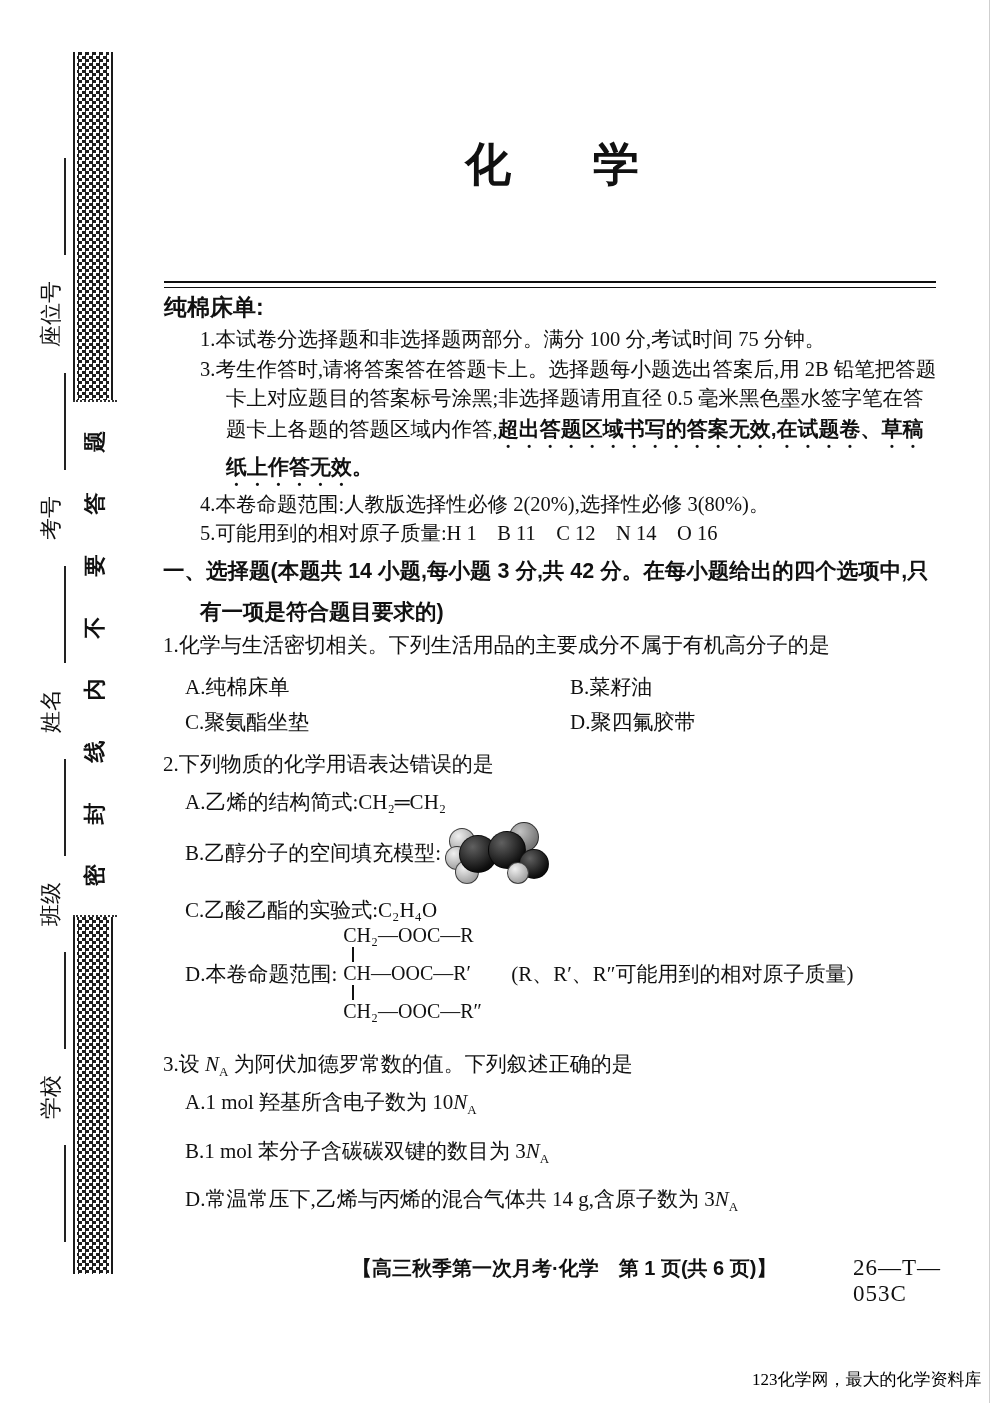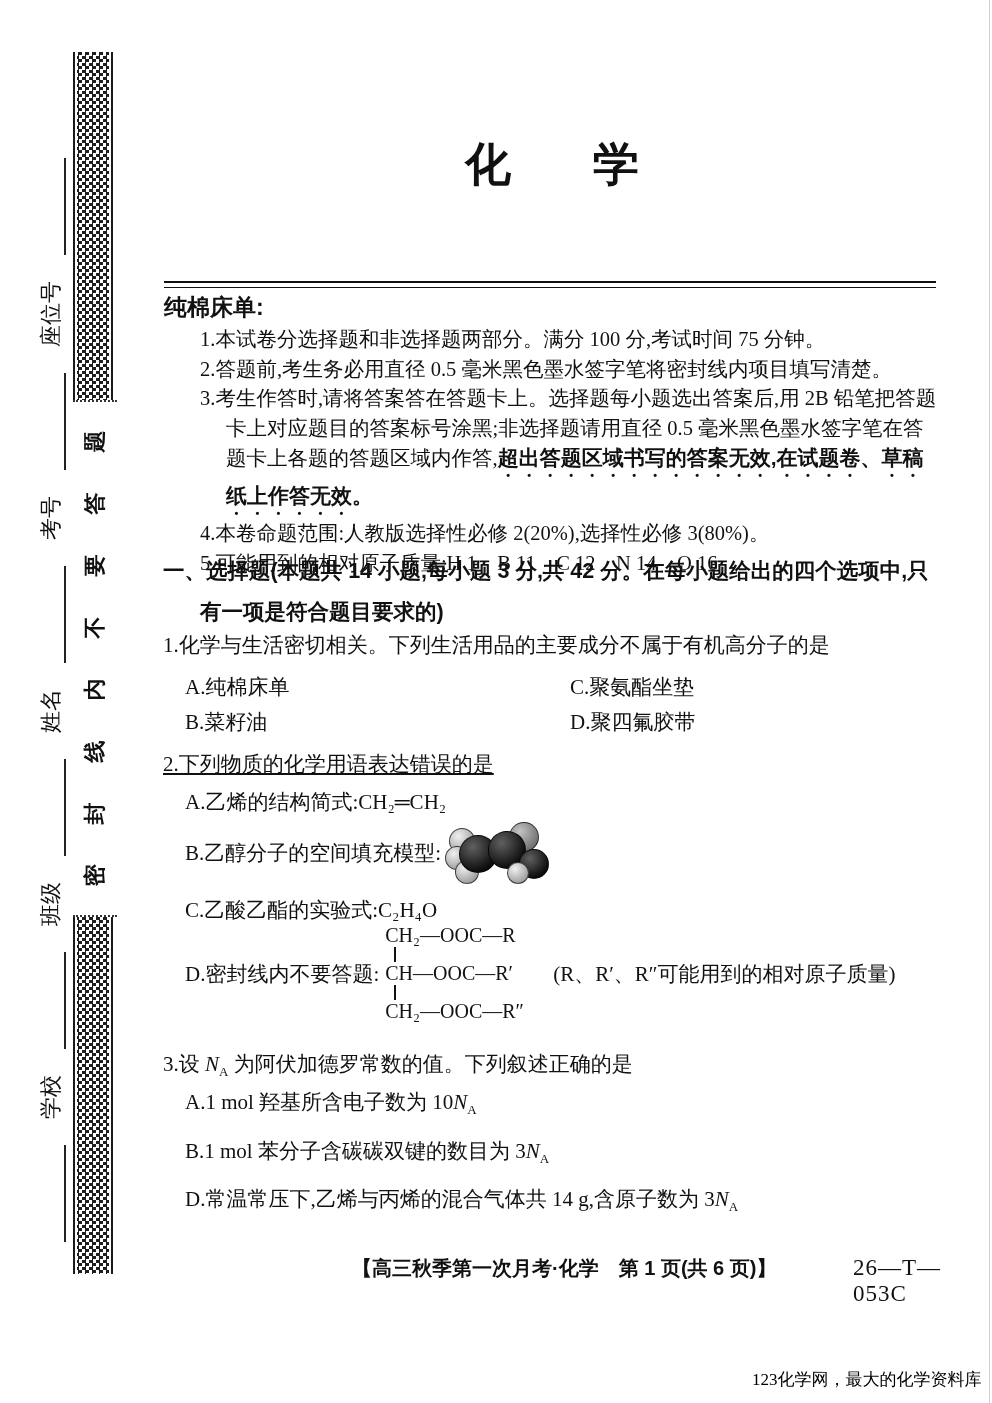--- a/index.html
+++ b/index.html
@@ -68,21 +68,21 @@
     font-size:21.5px;font-weight:700;line-height:41px;
     padding-left:37px;text-indent:-37px;box-sizing:border-box;
   }
 
   .stem{position:absolute;font-size:21px;}
   .q1-stem{left:163px;top:631px;width:780px;}
   .q1-options{
     position:absolute;left:185px;top:670px;width:756px;
     display:grid;grid-template-columns:385px auto;font-size:21px;line-height:35px;
   }
-  .q2-stem{left:163px;top:750px;text-decoration:underline;}
+  .q2-stem{left:163px;top:750px;}
   .q-opt{position:absolute;font-size:21px;}
   .q2-a{left:185px;top:788px;}
   .q2-b{left:185px;top:822px;display:flex;align-items:center;}
   .q2-c{left:185px;top:896px;}
   .q2-d{left:185px;top:924px;display:flex;align-items:center;}
   .formula{font-size:21px;}
 
   .glyceride{margin-left:6px;width:158px;}
   .glyceride .f-line{font-size:20px;line-height:23px;white-space:nowrap;}
   .v-bar{height:15px;border-left:2px solid #111;margin-left:9px;}
@@ -130,33 +130,32 @@
 
 <div class="page-title sans">
   <span>化学</span>
 </div>
 
 <div class="double-rule"></div>
 
 <div class="notice-head sans">纯棉床单:</div>
 <div class="notice-list">
   <p>1.本试卷分选择题和非选择题两部分。满分 100 分,考试时间 75 分钟。</p>
-  <p>2.答题前,考生务必用直径 0.5 毫米黑色墨水签字笔将密封线内项目填写清楚。</p>
   <p><span>3.考生作答时,请将答案答在答题卡上。选择题每小题选出答案后,用 2B 铅笔把答题卡上对应题目的答案标号涂黑;非选择题请用直径 0.5 毫米黑色墨水签字笔在答题卡上各题的答题区域内作答,</span><span class="em-dots">超出答题区域书写的答案无效,在试题卷、草稿纸上作答无效。</span></p>
   <p>4.本卷命题范围:人教版选择性必修 2(20%),选择性必修 3(80%)。</p>
   <p>5.可能用到的相对原子质量:H 1　B 11　C 12　N 14　O 16</p>
 </div>
 
 <div class="section-head sans">一、选择题(本题共 14 小题,每小题 3 分,共 42 分。在每小题给出的四个选项中,只有一项是符合题目要求的)</div>
 
 <div class="stem q1-stem">1.化学与生活密切相关。下列生活用品的主要成分不属于有机高分子的是</div>
 <div class="q1-options">
   <div>A.纯棉床单</div>
+  <div>B.菜籽油</div>
   <div>C.聚氨酯坐垫</div>
-  <div>B.菜籽油</div>
   <div>D.聚四氟胶带</div>
 </div>
 
 <div class="stem q2-stem">2.下列物质的化学用语表达错误的是</div>
 
 <div class="q-opt q2-a">
   <span>A.乙烯的结构简式:</span><span class="formula">CH₂═CH₂</span>
 </div>
 
 <div class="q-opt q2-b">
@@ -171,21 +170,21 @@
     <span class="sp dark" style="left:74px;top:27px;width:30px;height:30px;"></span>
     <span class="sp light" style="left:62px;top:40px;width:22px;height:22px;"></span>
   </span>
 </div>
 
 <div class="q-opt q2-c">
   <span>C.乙酸乙酯的实验式:</span><span class="formula">C₂H₄O</span>
 </div>
 
 <div class="q-opt q2-d">
-  <span>D.密封线内不要答题:</span>
+  <span>D.本卷命题范围:</span>
   <span class="glyceride">
     <div class="f-line">CH₂—OOC—R</div>
     <div class="v-bar"></div>
     <div class="f-line">CH—OOC—R′</div>
     <div class="v-bar"></div>
     <div class="f-line">CH₂—OOC—R″</div>
   </span>
   <span class="d-note">(R、R′、R″可能用到的相对原子质量)</span>
 </div>
 

